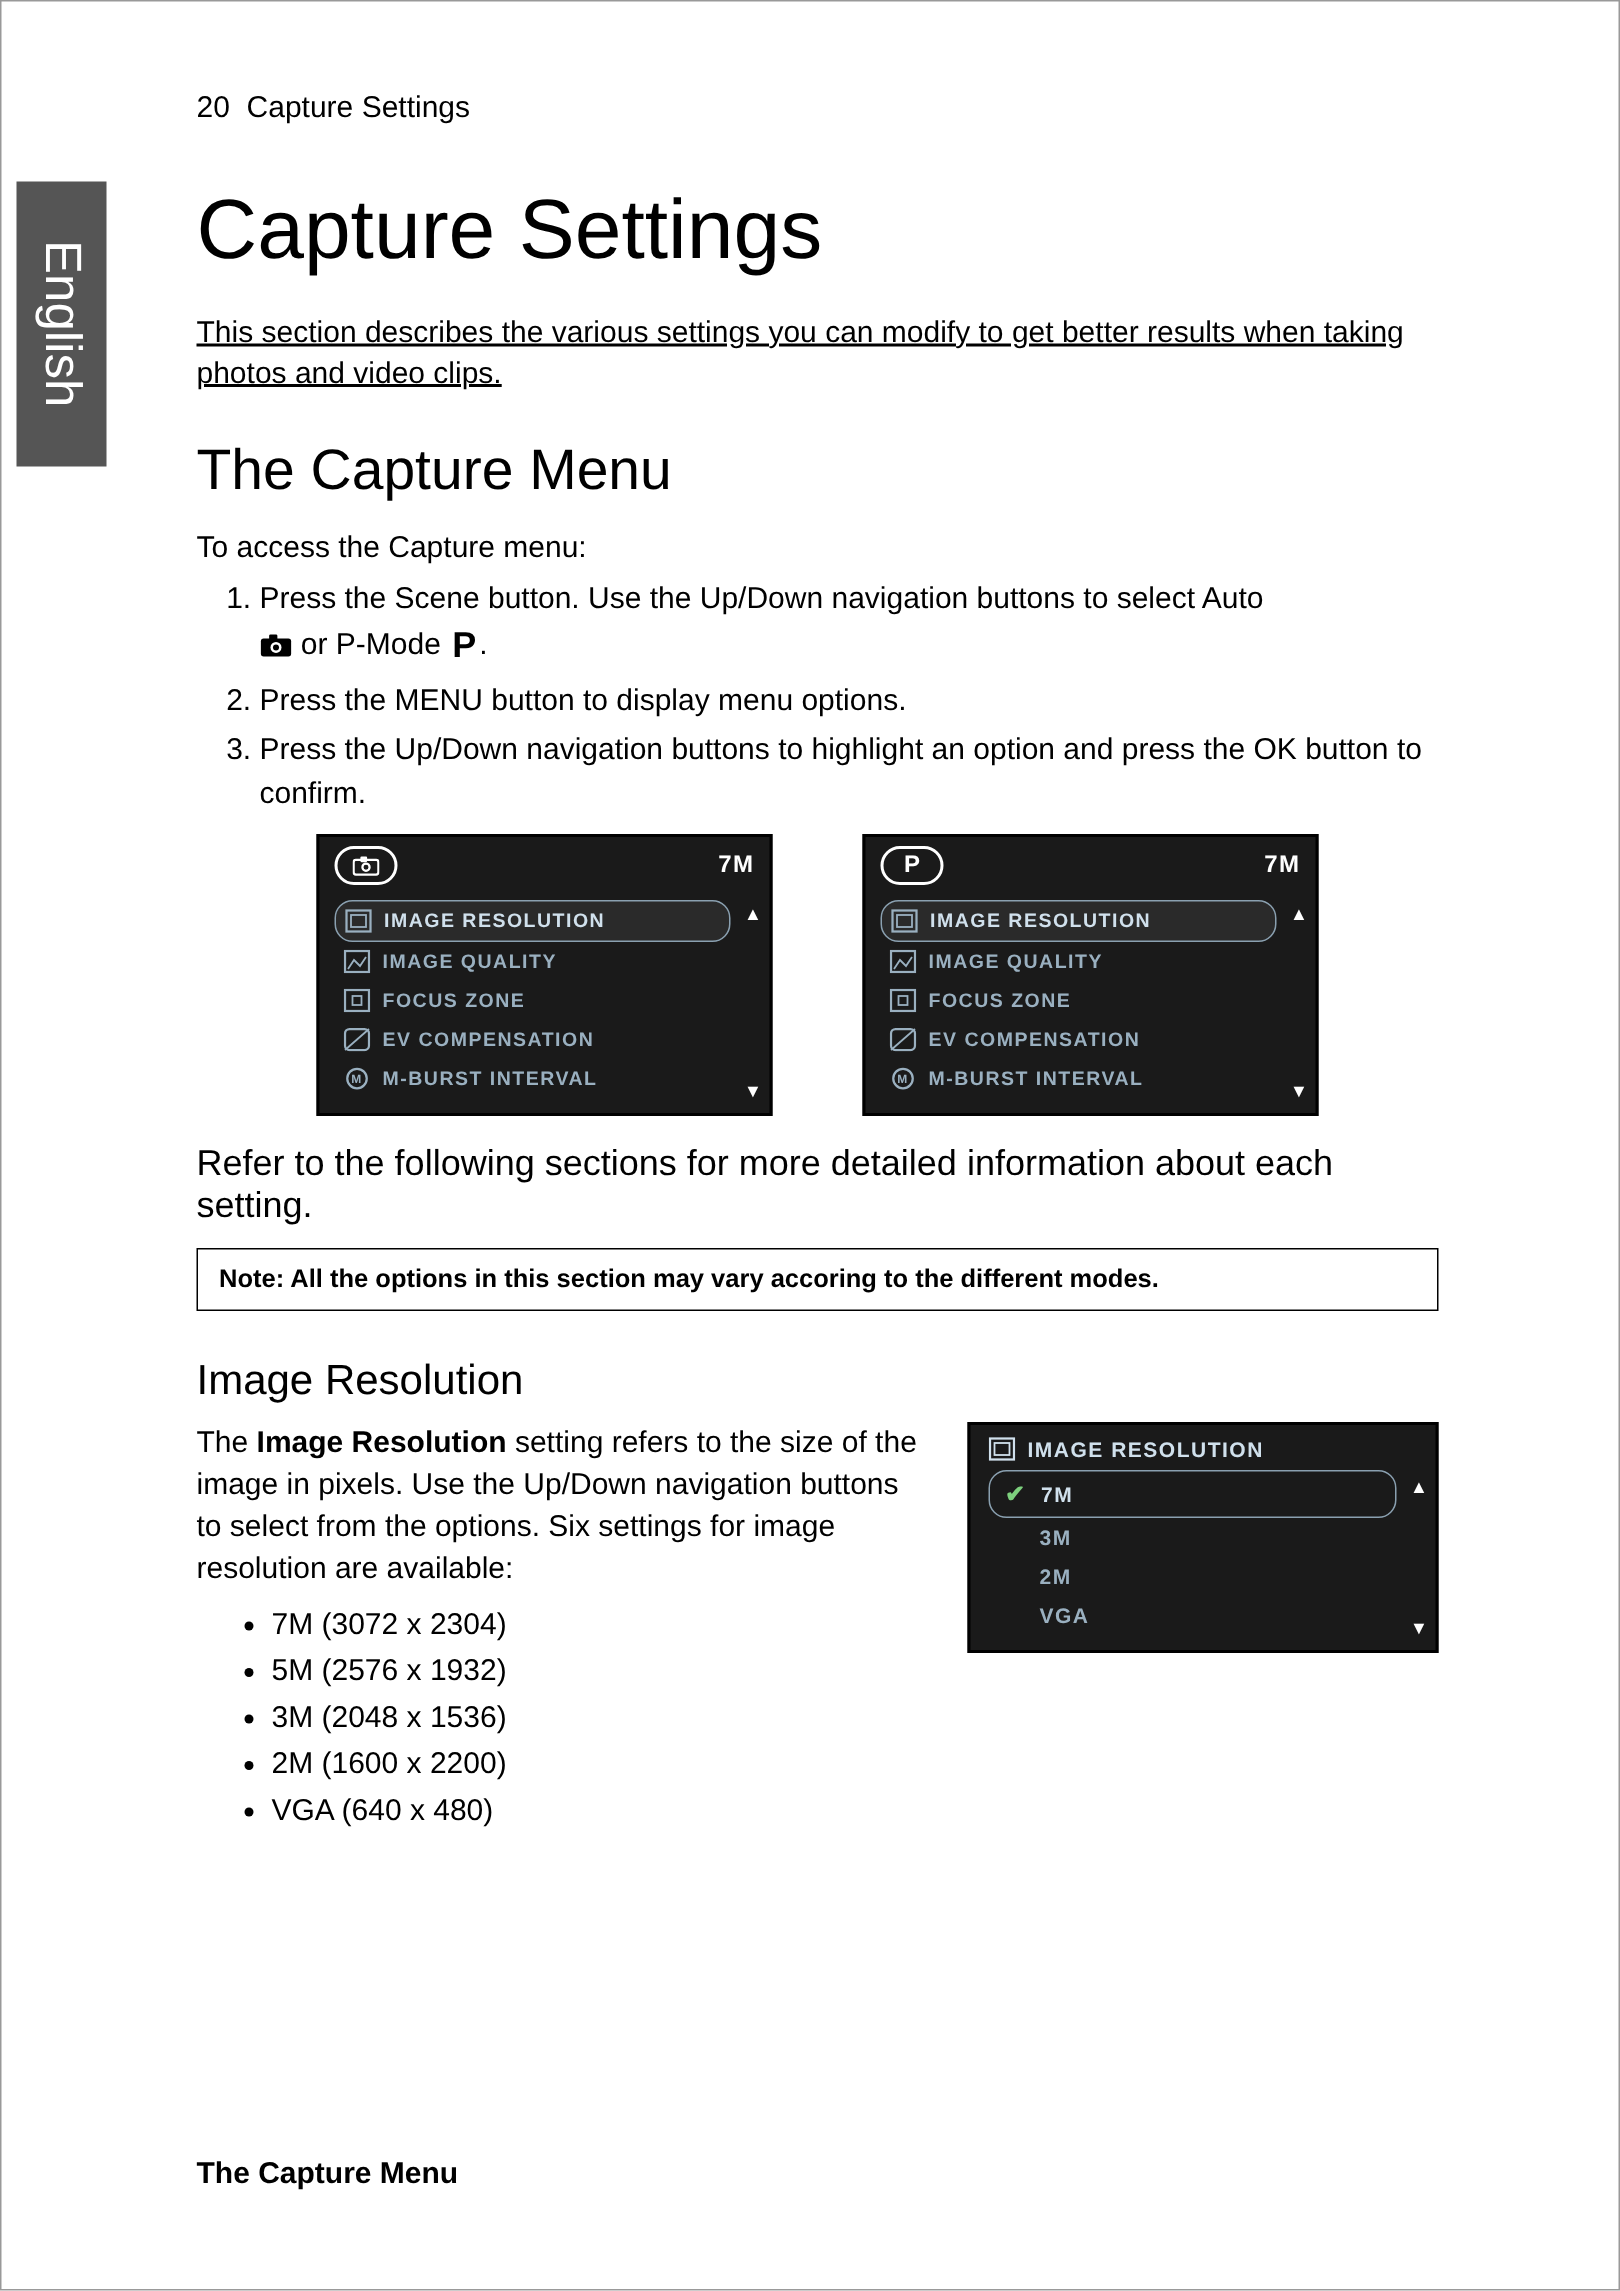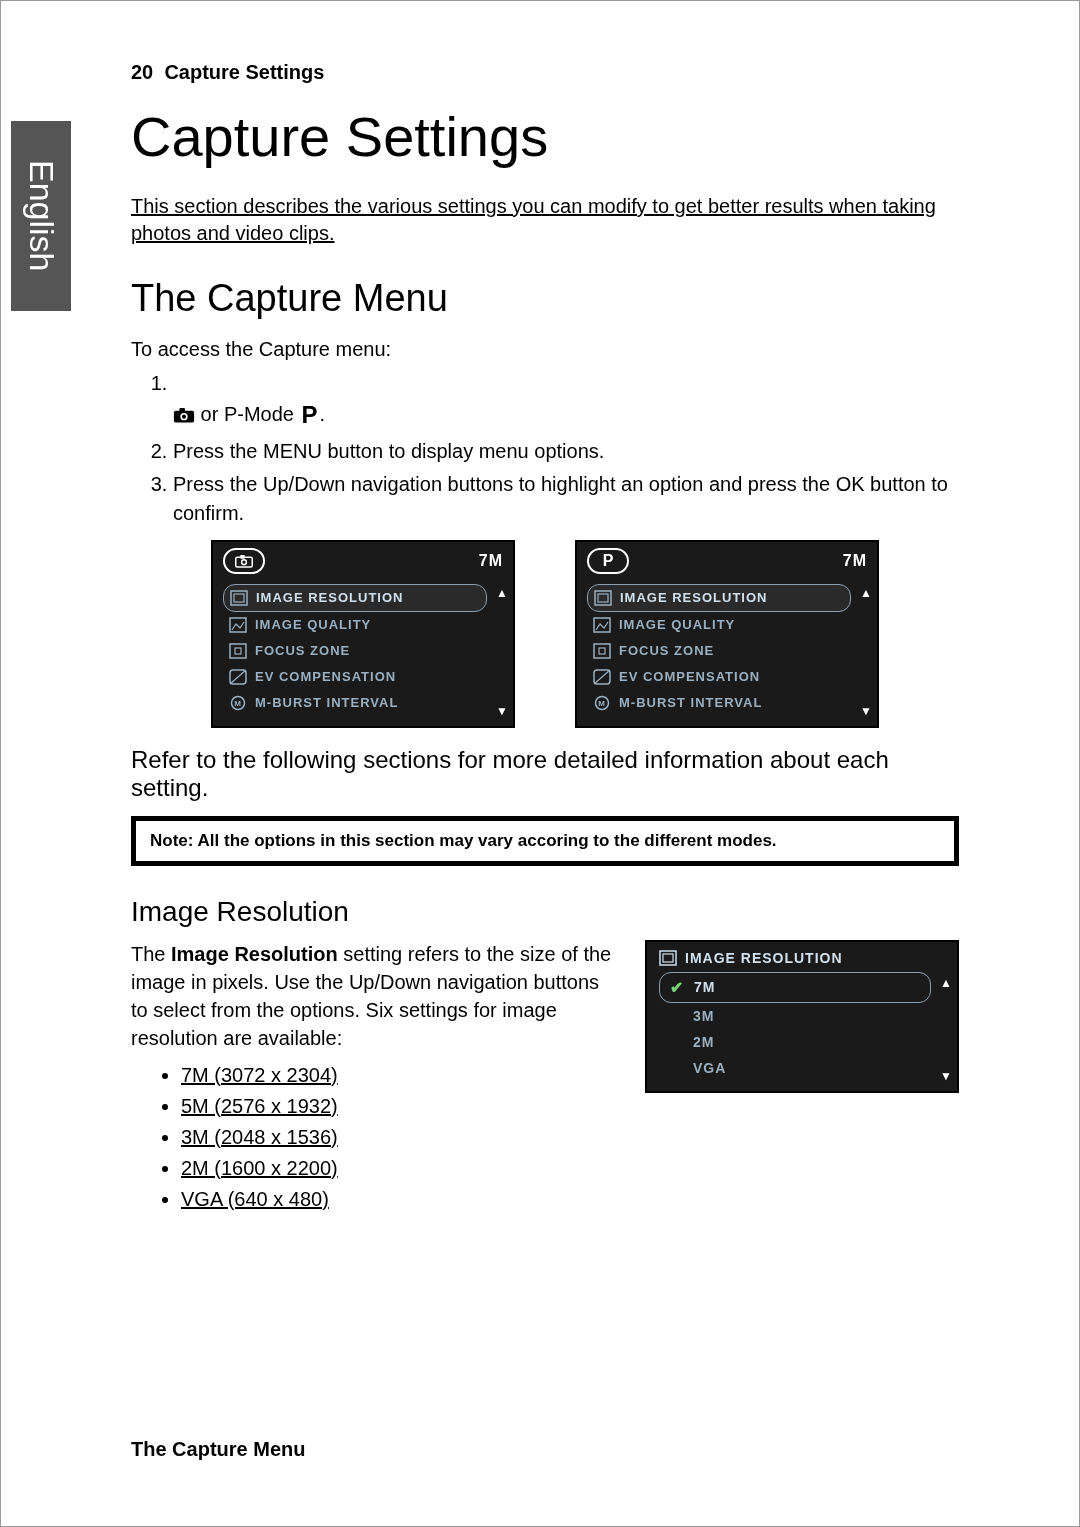--- a/index.html
+++ b/index.html
@@ -28,22 +28,22 @@
     color: #fff;
     font-size: 34px;
     display: flex;
     align-items: center;
     justify-content: center;
     writing-mode: vertical-rl;
     text-orientation: mixed;
   }
   .header-line {
     font-size: 20px;
-    font-weight: bold;
-    margin-bottom: 20px;
+    font-weight: normal;
+    margin-bottom: 36px;
   }
   h1.title {
     font-size: 56px;
     font-weight: normal;
     margin: 0 0 24px 0;
   }
   p.intro {
     font-size: 20px;
     margin: 0 0 30px 0;
     line-height: 1.35;
@@ -146,40 +146,39 @@
     align-items: center;
     padding: 6px 0 8px 0;
     color: #fff;
     font-size: 12px;
   }
   .refer-line {
     font-size: 24px;
     margin: 14px 0;
   }
   .note-box {
-    border: 5px solid #000000;
+    border: 1px solid #000000;
     padding: 10px 14px;
     font-size: 17px;
     font-weight: bold;
     margin: 10px 0 30px 0;
   }
   h3.subsection {
     font-size: 28px;
     font-weight: normal;
     margin: 10px 0 12px 0;
   }
   .ir-row { display:flex; gap:30px; align-items:flex-start; }
   .ir-text { flex:1; font-size:20px; line-height:1.4; }
   .ir-text .bolded { font-weight: bold; }
   ul.bullets {
     margin: 8px 0 0 30px;
     font-size: 20px;
     padding-left: 20px;
     line-height: 1.55;
-    text-decoration: underline;
   }
   .ir-screen {
     width: 310px;
     border: 2px solid #000;
     background: #1a1a1a;
     color: #9ab0c0;
   }
   .ir-header {
     display:flex; align-items:center; gap:8px;
     color:#d0e0ec; font-weight:bold; font-size:14px;
@@ -215,20 +214,21 @@
   <h1 class="title">Capture Settings</h1>
 
   <p class="intro">This section describes the various settings you can modify to get better results when taking photos and video clips.</p>
 
   <h2 class="section">The Capture Menu</h2>
 
   <p class="access-intro">To access the Capture menu:</p>
 
   <ol class="steps">
     <li>
+      <span>Press the Scene button. Use the Up/Down navigation buttons to select Auto</span>
       <br>
       <span class="inline-icon camera-icon">
         <svg viewBox="0 0 24 18">
             <rect x="1" y="4" width="22" height="13" rx="2" fill="#000"></rect>
             <rect x="7" y="1" width="6" height="5" rx="1" fill="#000"></rect>
             <circle cx="12" cy="10.5" r="4" fill="#fff"></circle>
             <circle cx="12" cy="10.5" r="2.2" fill="#000"></circle>
           </svg>
       </span>
       <span> or P-Mode </span><span class="p-letter">P</span><span>.</span>

